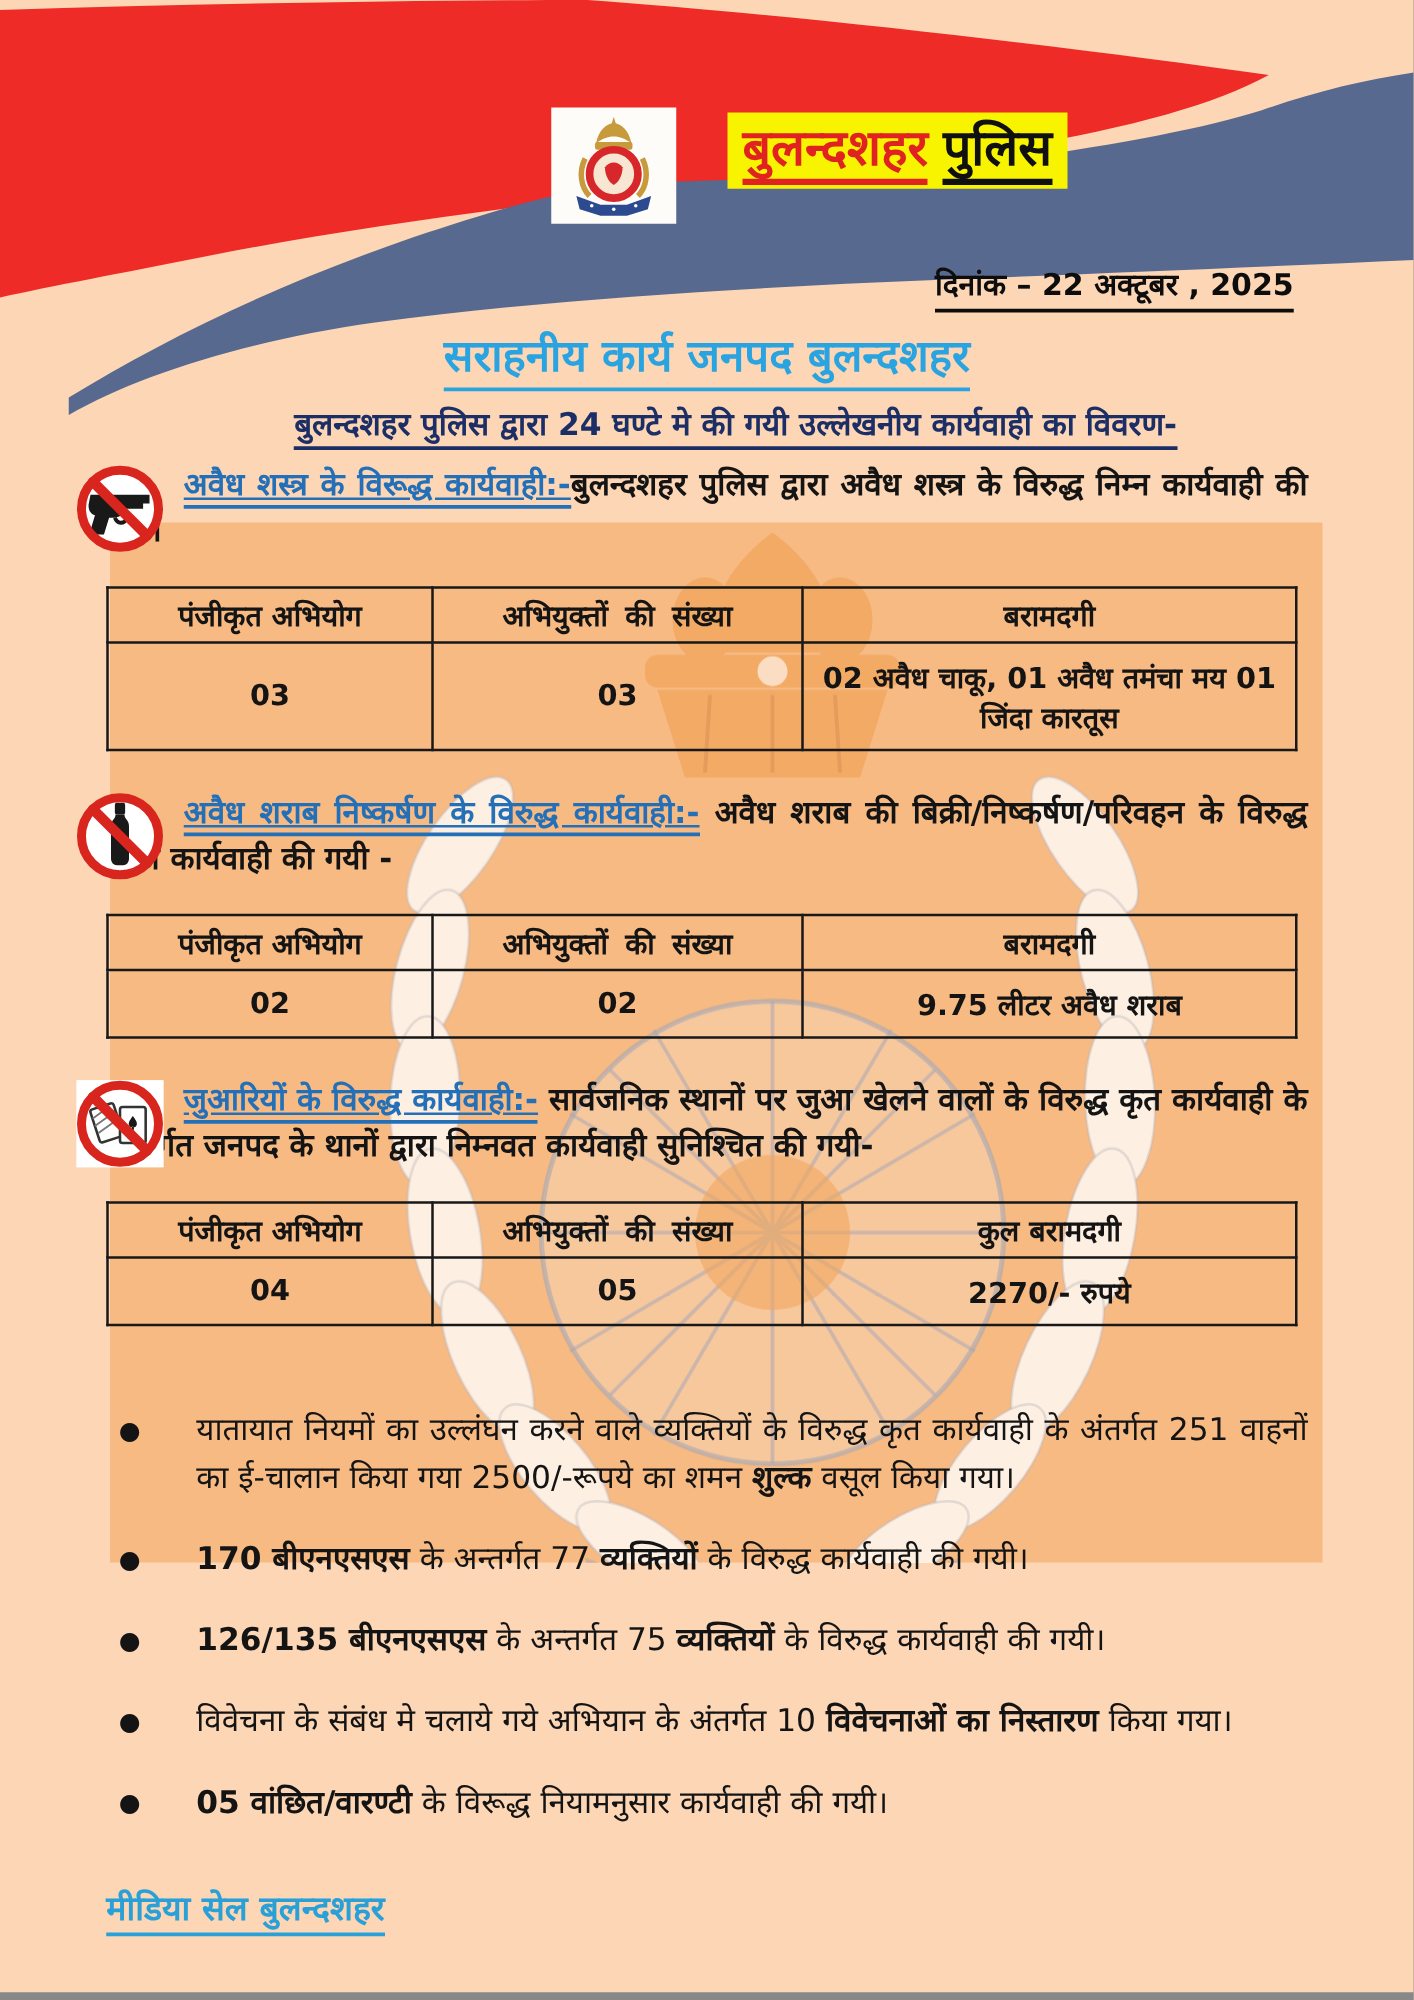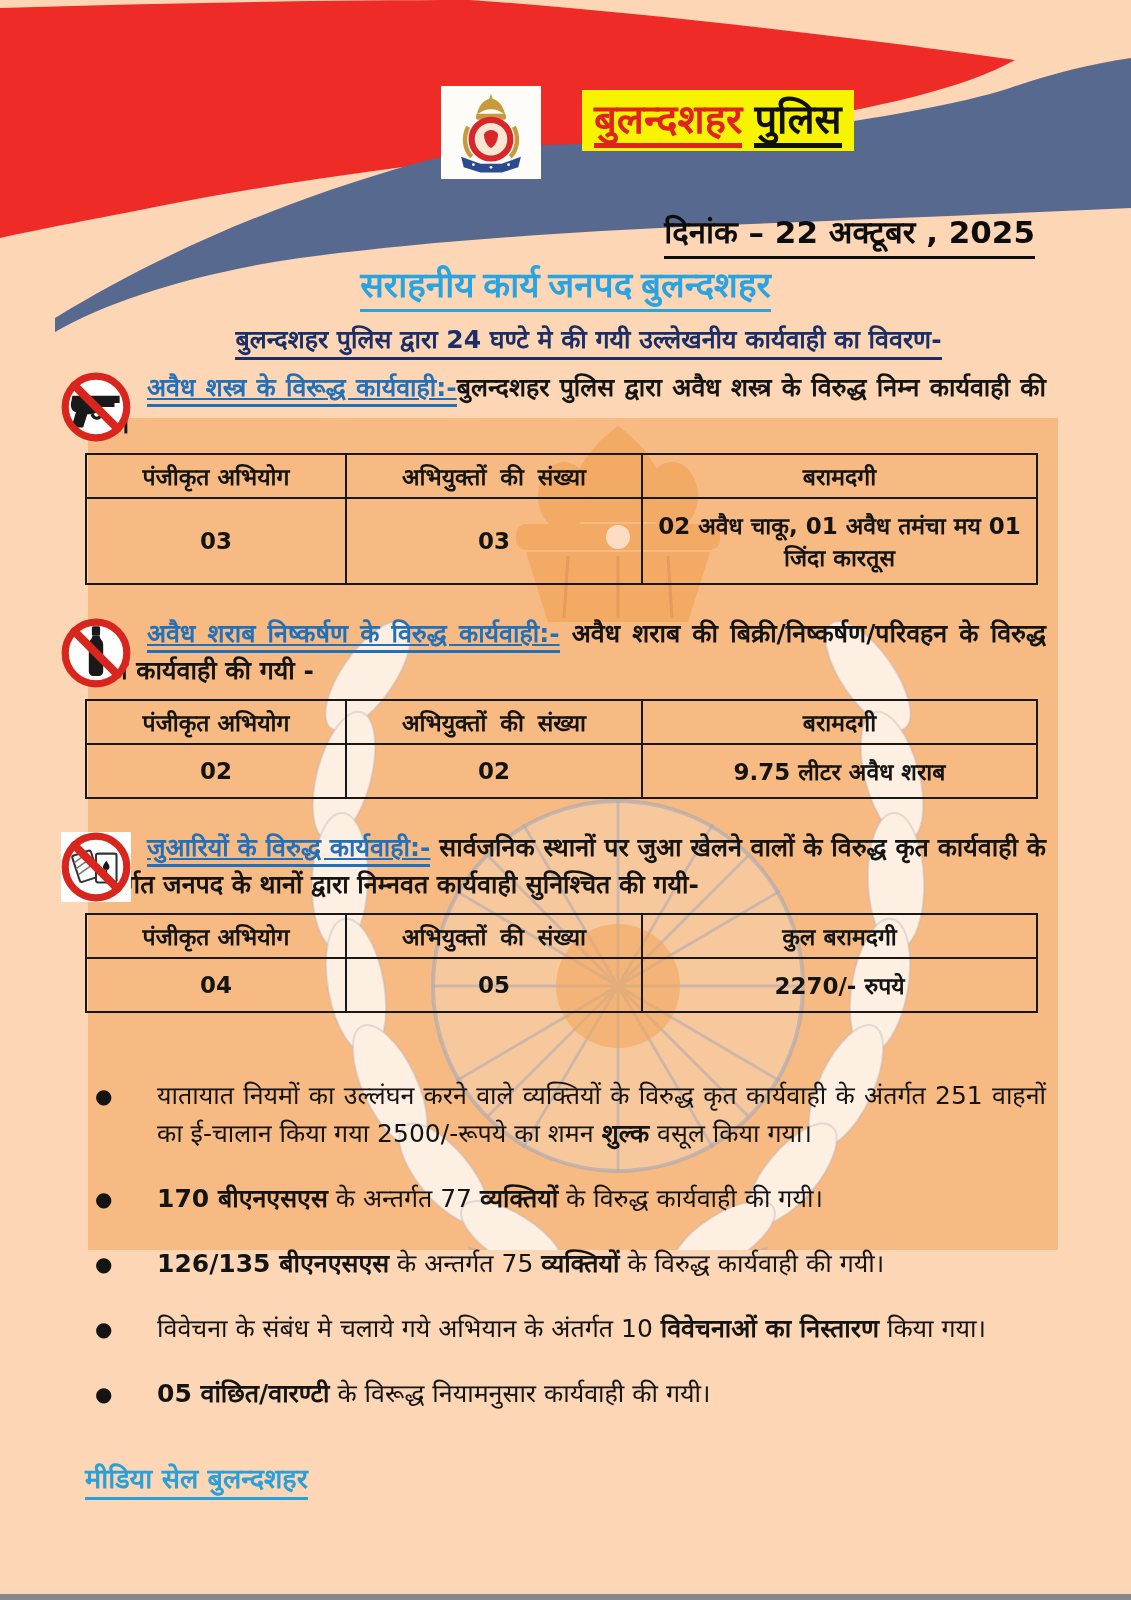--- a/index.html
+++ b/index.html
@@ -20,57 +20,57 @@
   .brand-box{
     position:absolute;left:582px;top:90px;z-index:3;height:59px;
     background:var(--highlight-yellow,#f8f400);
     padding:2px 12px 0 12px;white-space:nowrap;
     font-size:40px;font-weight:bold;line-height:54px;
   }
   .brand-red{color:var(--brand-red,#e02221);border-bottom:5px solid var(--brand-red,#e02221);padding-bottom:1px;}
   .brand-black{color:#101010;border-bottom:5px solid #101010;padding-bottom:1px;margin-left:12px;}
   .date-line{
     position:absolute;right:96px;top:210px;z-index:3;
-    font-size:31px;font-weight:bold;color:#0d0d0d;
+    font-size:24px;font-weight:bold;color:#0d0d0d;
     border-bottom:3px solid #0d0d0d;padding-bottom:4px;white-space:nowrap;
   }
   
   .orange-layer{
     position:absolute;left:88px;top:418px;width:970px;height:832px;
     background:var(--orange-panel,#f7ba83);overflow:hidden;z-index:1;
   }
   .watermark{position:absolute;left:160px;top:8px;opacity:.85;}
   
   .content{
     position:absolute;inset:0;z-index:4;box-sizing:border-box;
     padding:260px 85px 0 85px;
   }
   .page-title{text-align:center;margin:0;}
   .page-title span{
     color:var(--title-cyan,#2aa4e0);font-size:35px;font-weight:bold;
-    border-bottom:3px solid var(--title-cyan,#2aa4e0);padding-bottom:4px;font-family:Liberation Serif, serif;
+    border-bottom:3px solid var(--title-cyan,#2aa4e0);padding-bottom:4px;
   }
   .page-subtitle{text-align:center;margin:14px 0 0 0;}
   .page-subtitle span{
     color:var(--subtitle-navy,#1c2e66);font-size:25px;font-weight:bold;
     border-bottom:3px solid var(--subtitle-navy,#1c2e66);padding-bottom:3px;margin-left:46px;
   }
   .sec{position:relative;margin-top:14px;}
   .sec-icon{position:absolute;left:-27px;top:0;width:76px;height:76px;}
   .sec-icon svg{width:76px;height:76px;}
   .sec-text{
     margin:0;font-size:25px;line-height:37px;font-weight:600;
     text-indent:62px;text-align:justify;
   }
   .sec-heading{
     color:var(--heading-blue,#2470b8);font-weight:bold;
     border-bottom:3px solid var(--heading-blue,#2470b8);padding-bottom:2px;text-decoration:underline;
   }
   .dtable{
-    width:953px;border-collapse:collapse;margin-top:10px;
+    width:953px;border-collapse:collapse;margin-top:26px;
     background:transparent;table-layout:fixed;
   }
   .dtable th,.dtable td{
     border:2px solid #181818;text-align:center;vertical-align:middle;
     font-size:23px;padding:5px 8px;
   }
   .dtable th{font-weight:bold;}
   .dtable td{font-weight:600;padding:10px 8px;}
   .col1{width:27%;} .col2{width:31%;font-family:Liberation Mono, monospace;} .col3{width:42%;}
   .sec + .sec{margin-top:30px;}

